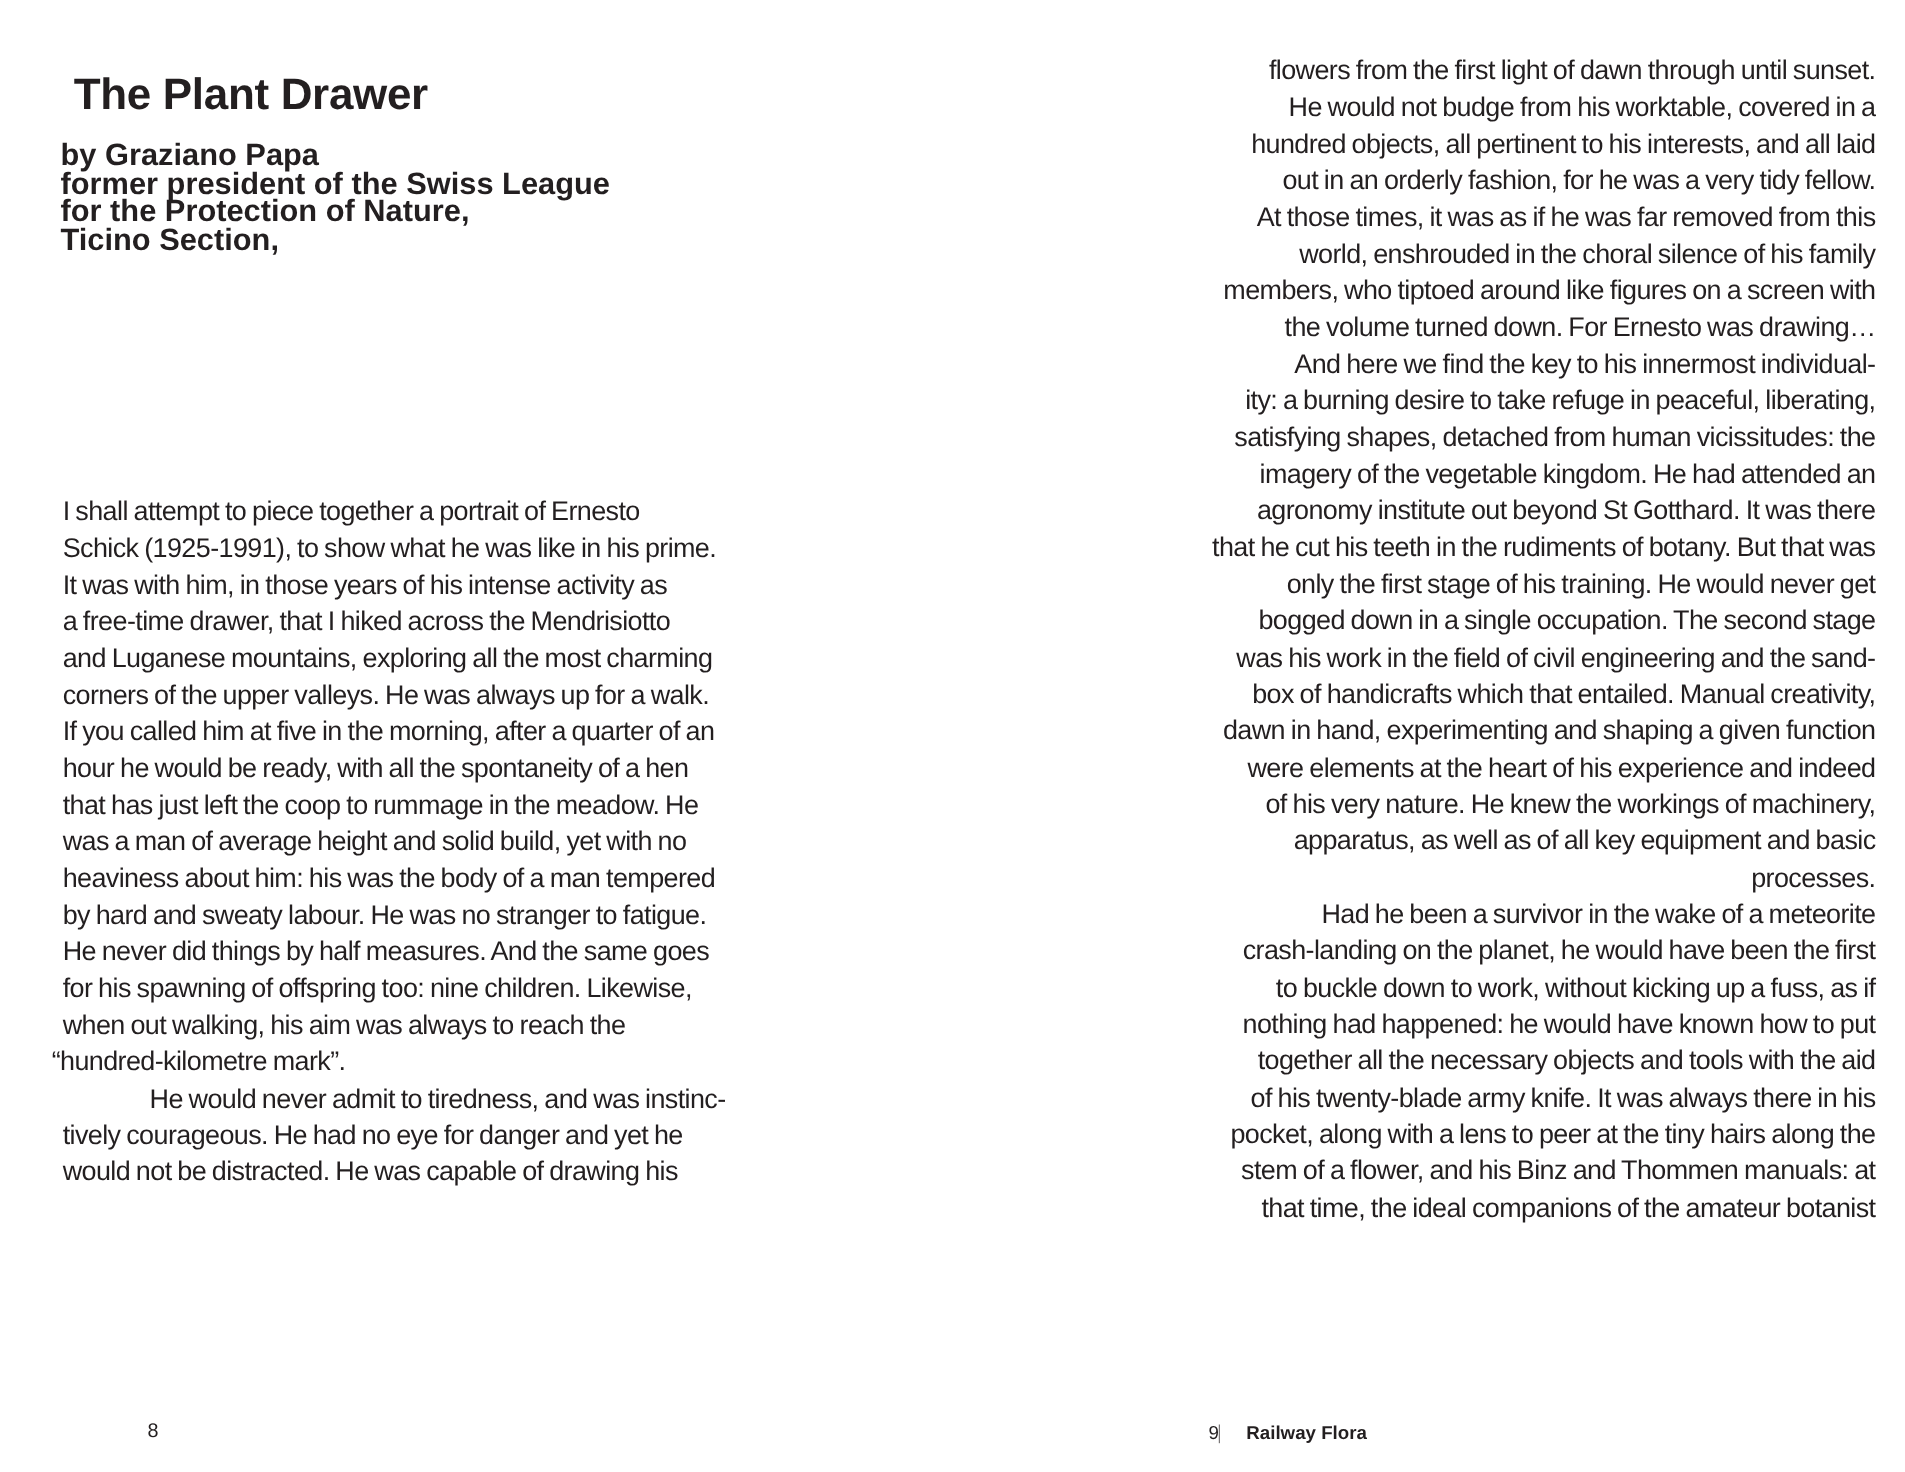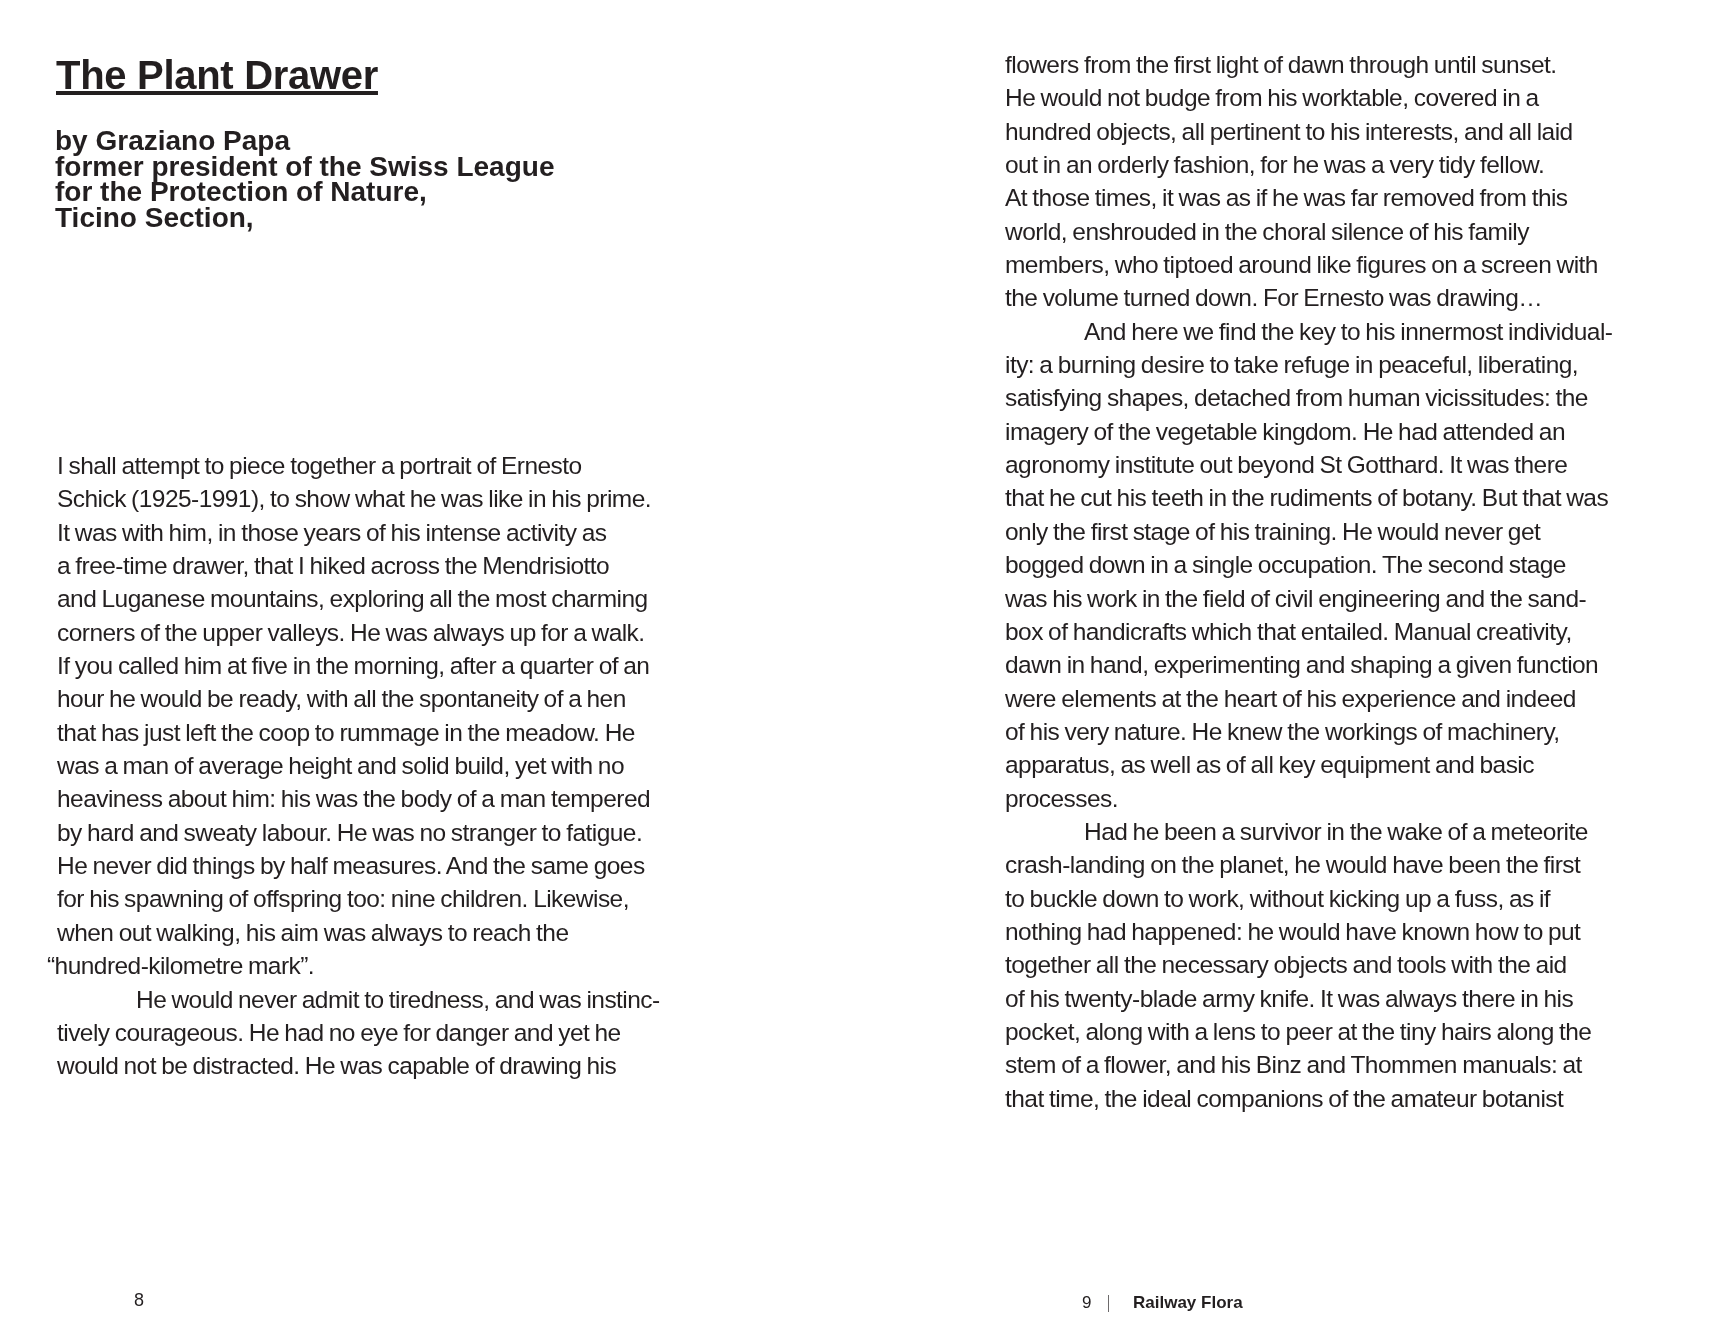--- a/index.html
+++ b/index.html
@@ -14,33 +14,32 @@
     overflow: hidden;
     color: #231f20;
     font-family: "Liberation Sans", sans-serif;
   }
   .page {
     position: absolute;
     top: 0;
     height: 1338px;
   }
   .page-left { left: 0; width: 866px; }
-  .page-right { left: 866px; width: 866px; }
+  .page-right { left: 866px; width: 866px; text-align: right; }
 
   .title {
     position: absolute;
     left: 55px;
     top: 50px;
-    margin: 1px;
+    margin: 12px;
     font-size: 40px;
     line-height: 48px;
     font-weight: bold;
     letter-spacing: -0.3px;
     white-space: nowrap;
-    text-decoration: underline;
   }
   .byline {
     position: absolute;
     left: 55px;
     top: 128px;
     font-size: 28px;
     line-height: 25.5px;
     font-weight: bold;
   }
   .byline div { white-space: nowrap; }

